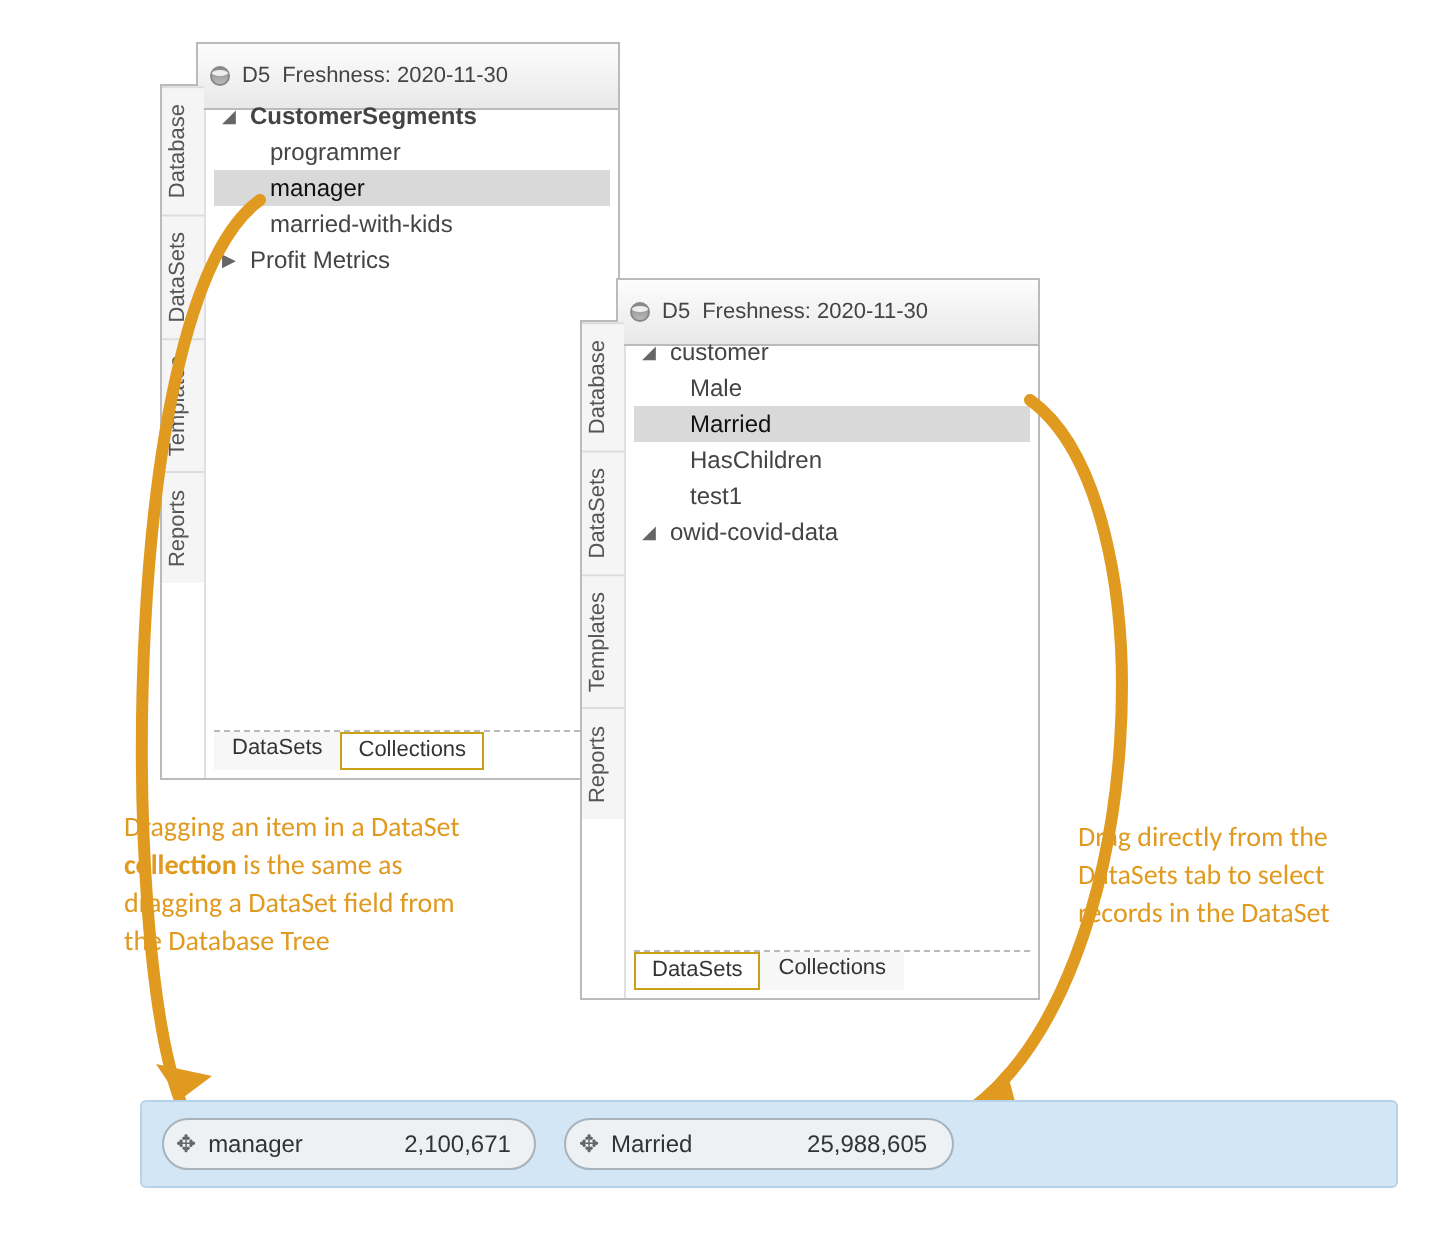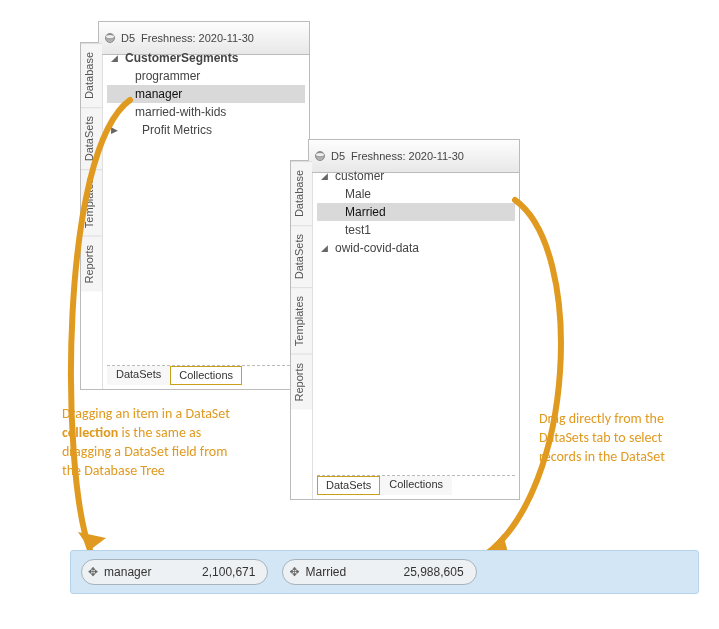--- a/index.html
+++ b/index.html
@@ -204,21 +204,21 @@
     <div class="tree" id="tree1">
         <div class="node group">
           <span class="caret">◢</span>
           <span style="margin-left: 4px; font-weight: bold;">CustomerSegments</span>
         </div>
         <div class="node child">programmer</div>
         <div class="node child selected">manager</div>
         <div class="node child">married-with-kids</div>
         <div class="node group">
           <span class="caret">▶</span>
-          <span style="margin-left: 21px;">Profit Metrics</span>
+          <span style="margin-left: 4px;">Profit Metrics</span>
         </div>
       </div>
     <div class="bottom-tabs">
       <div class="btab" id="p1-bt-datasets">DataSets</div>
       <div class="btab highlight" id="p1-bt-collections">Collections</div>
     </div>
   </div>
 </div>
 
 <div class="panel panel2">
@@ -234,20 +234,21 @@
     <div class="v-tab">Reports</div>
   </div>
   <div class="tree-body">
     <div class="tree" id="tree2">
         <div class="node group">
           <span class="caret">◢</span>
           <span style="margin-left: 4px;">customer</span>
         </div>
         <div class="node child">Male</div>
         <div class="node child selected">Married</div>
+        <div class="node child">HasChildren</div>
         <div class="node child">test1</div>
         <div class="node group">
           <span class="caret">◢</span>
           <span style="margin-left: 4px; text-align: right;">owid-covid-data</span>
         </div>
       </div>
     <div class="bottom-tabs">
       <div class="btab highlight" id="p2-bt-datasets">DataSets</div>
       <div class="btab" id="p2-bt-collections">Collections</div>
     </div>

